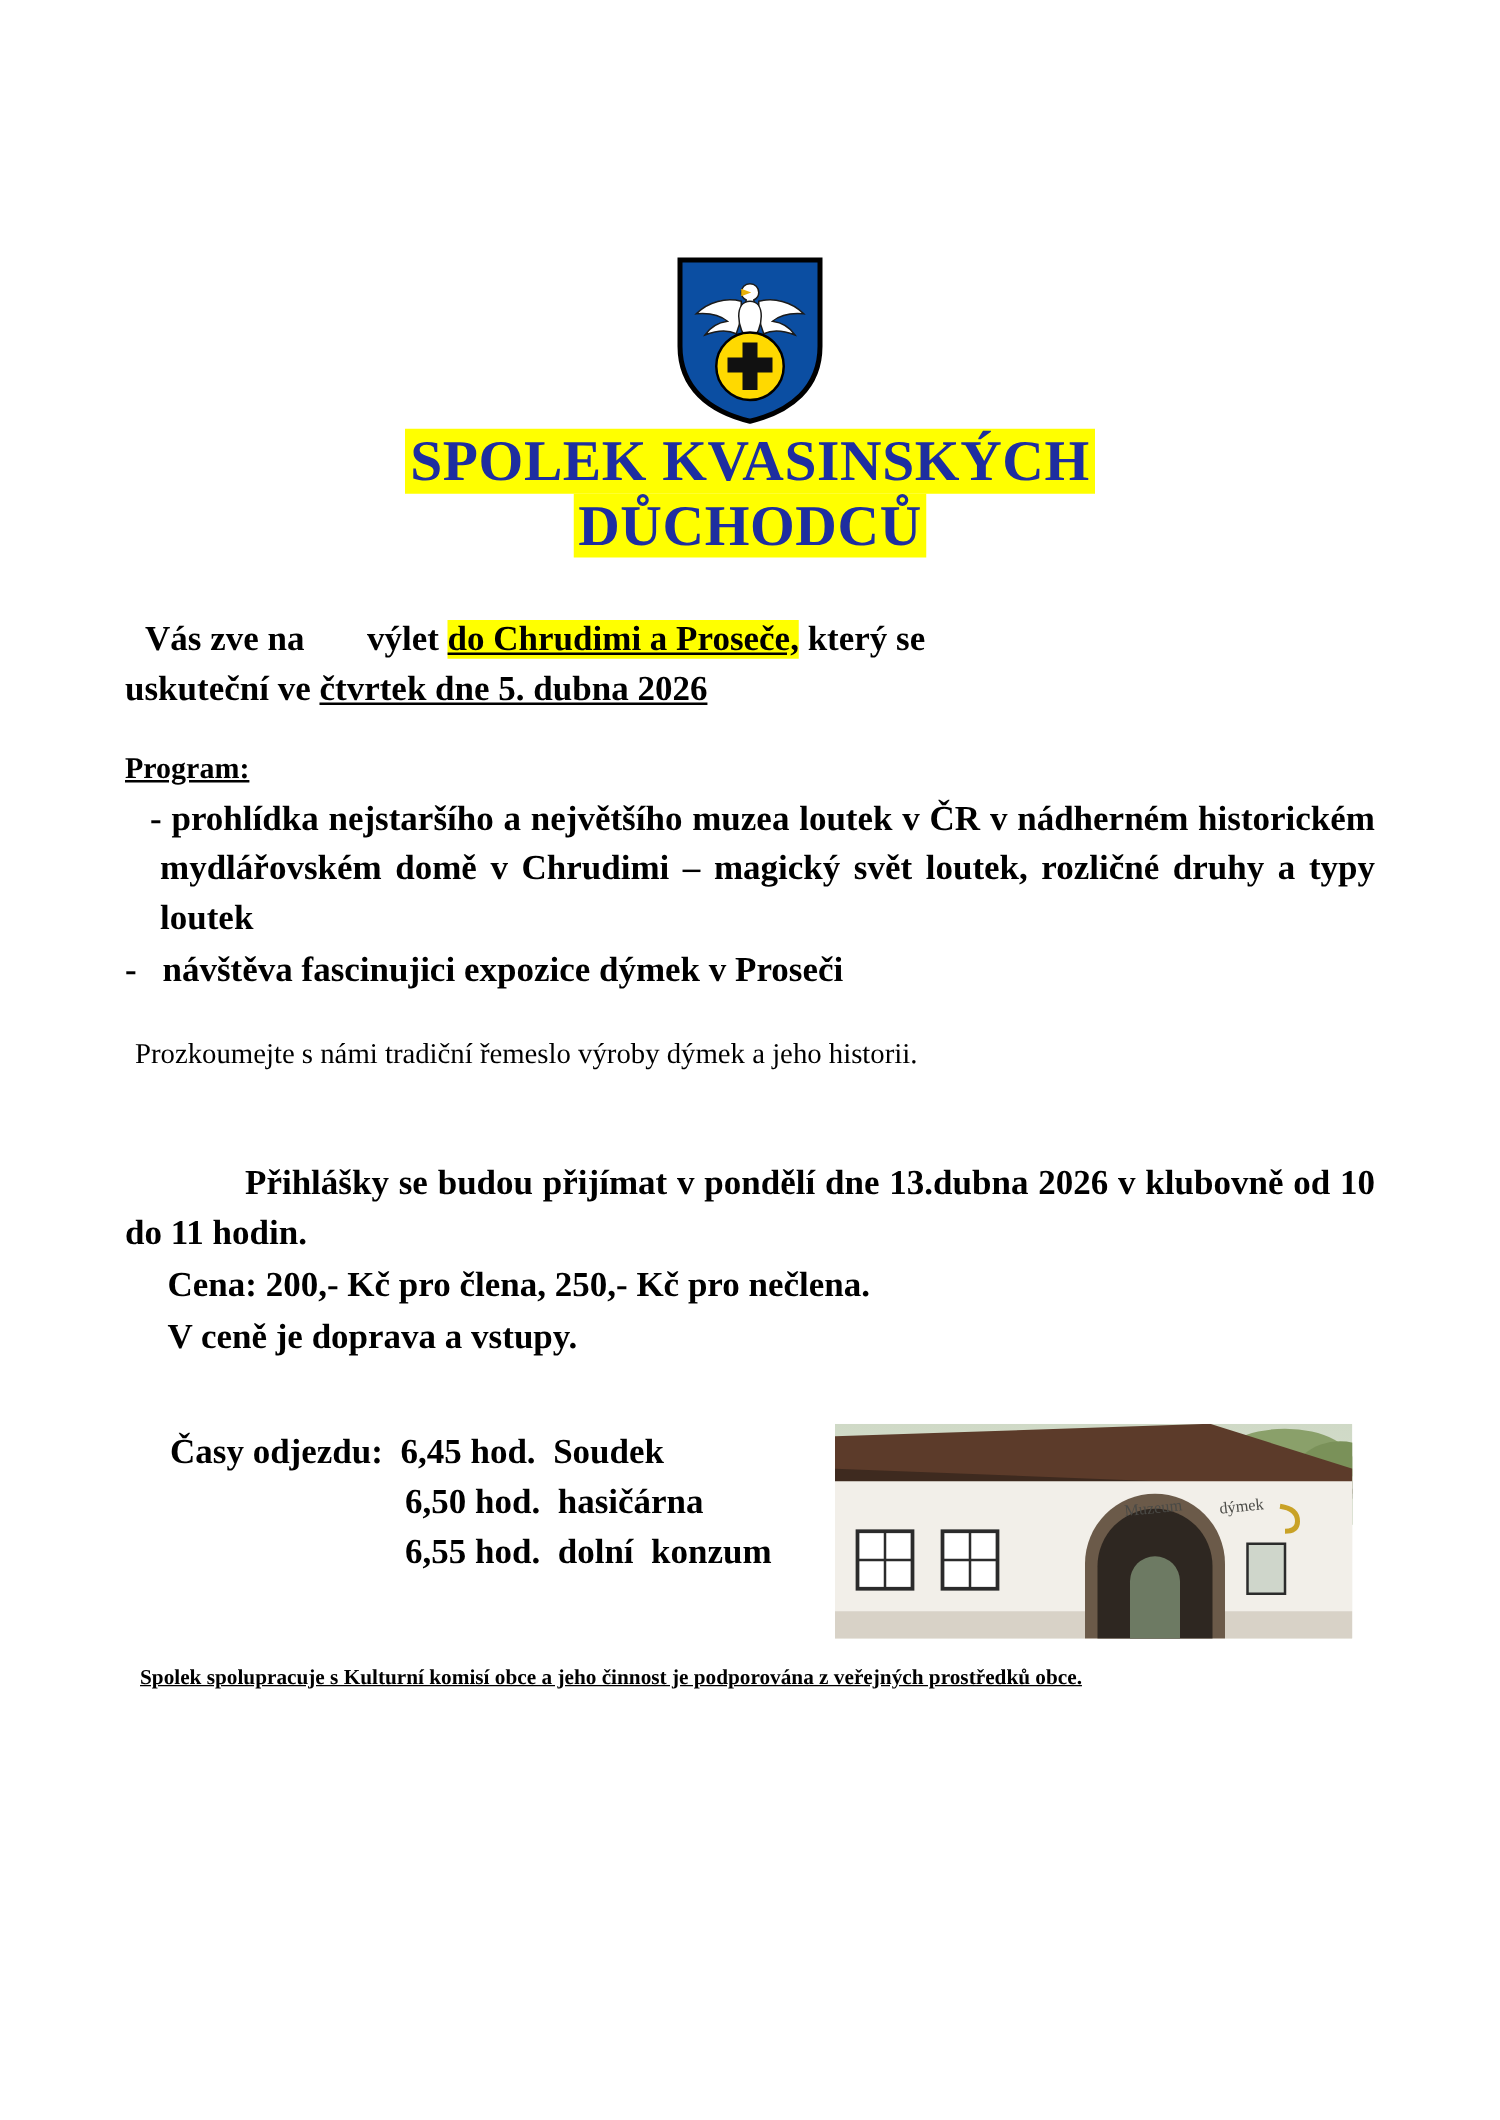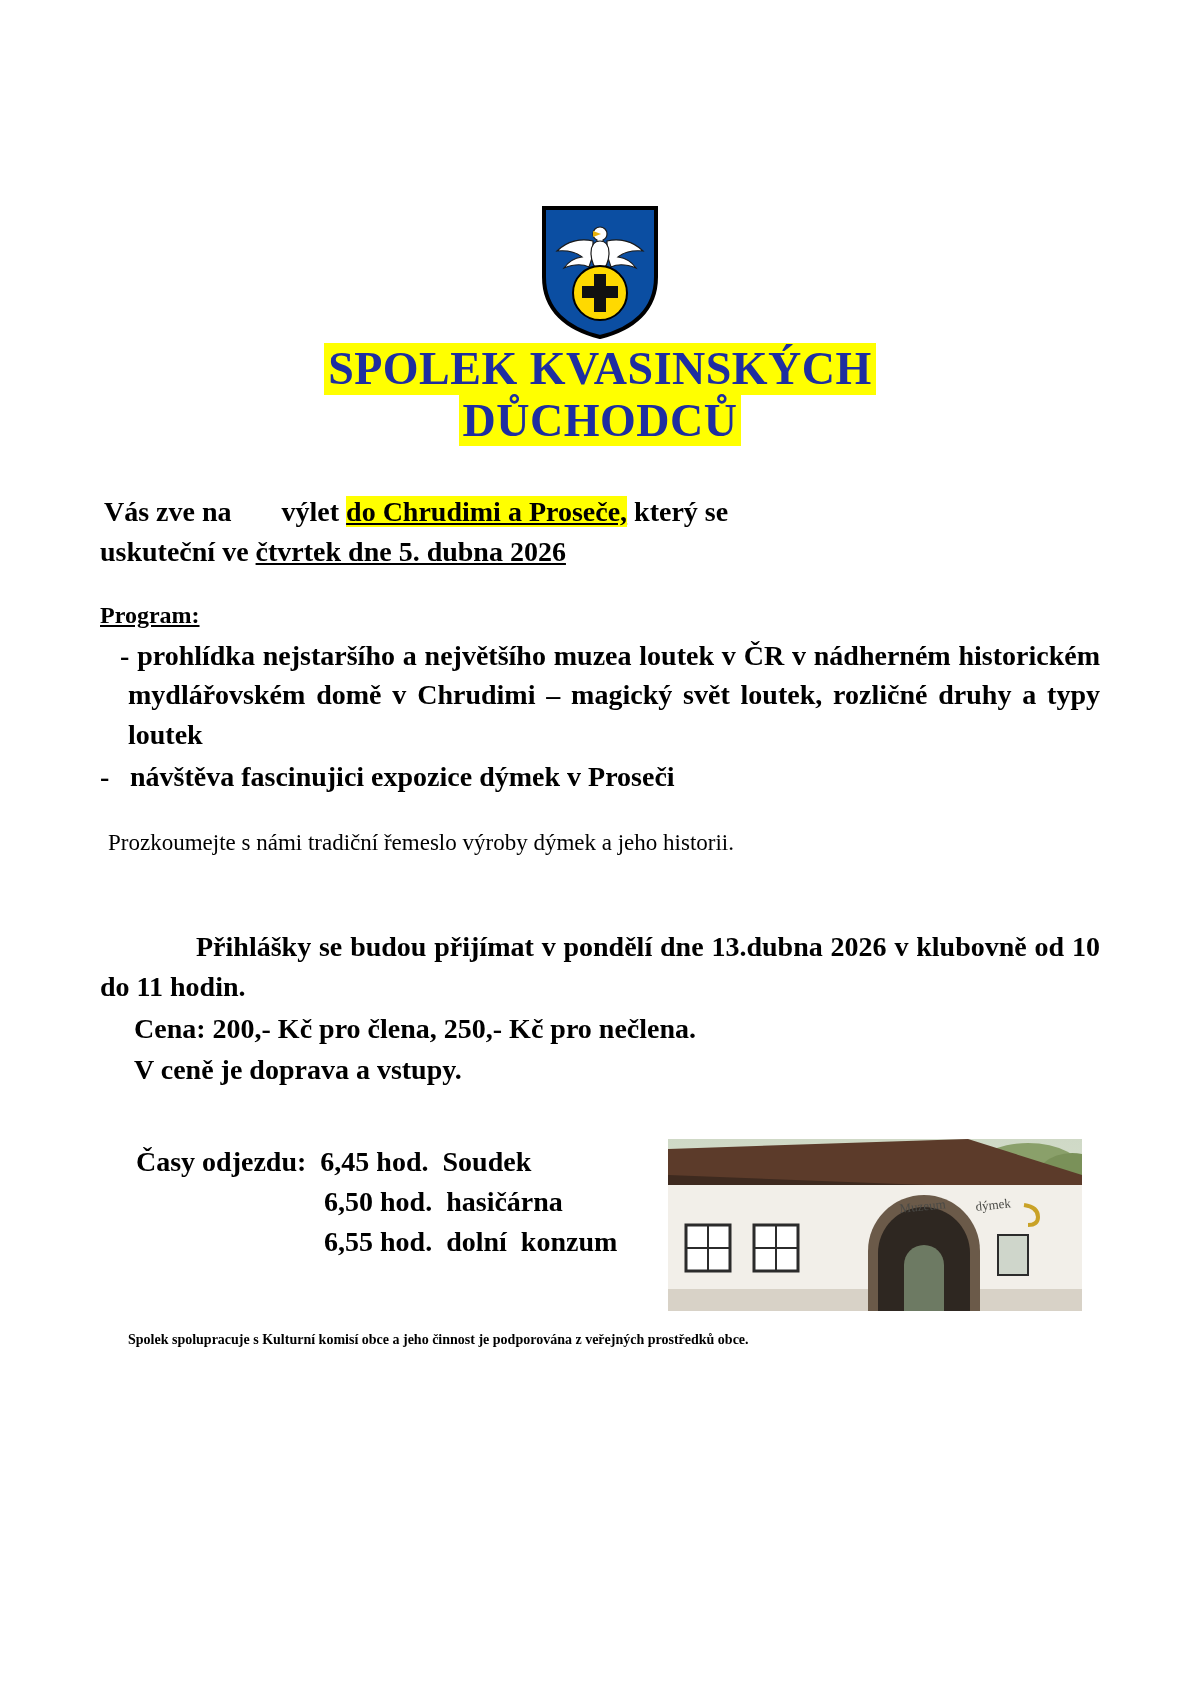--- a/index.html
+++ b/index.html
@@ -67,21 +67,21 @@
     top: 492px;
     left: 100px;
     width: 1000px;
     font-size: 27.5px;
     line-height: 1.42;
   }
 
   .p-intro {
     text-align: justify;
     font-weight: bold;
-    margin: 0 0 0 4px;
+    margin: 0 0 0 16px;
     font-size: 28px;
   }
   .p-intro .indent { display: inline-block; width: 36px; }
   .hl-under {
     background: #ffff00;
     text-decoration: underline;
   }
   .u { text-decoration: underline; }
 
   .p-intro2 {
@@ -156,23 +156,24 @@
     height: 172px;
     overflow: hidden;
     border: 0;
   }
   .photo svg { display: block; }
 
   
   .footer {
     position: absolute;
     top: 1332px;
-    left: 128px;
-    font-size: 14px;
-    font-weight: bold;
+    left: 112px;
+    font-size: 17px;
+    font-weight: bold;
+    text-decoration: underline;
   }
 </style>
 </head>
 <body>
 
 <div class="page">
 
   <div class="crest-wrap">
     <div class="crest">
       <svg viewBox="0 0 118 135" width="118" height="135" xmlns="http://www.w3.org/2000/svg">

